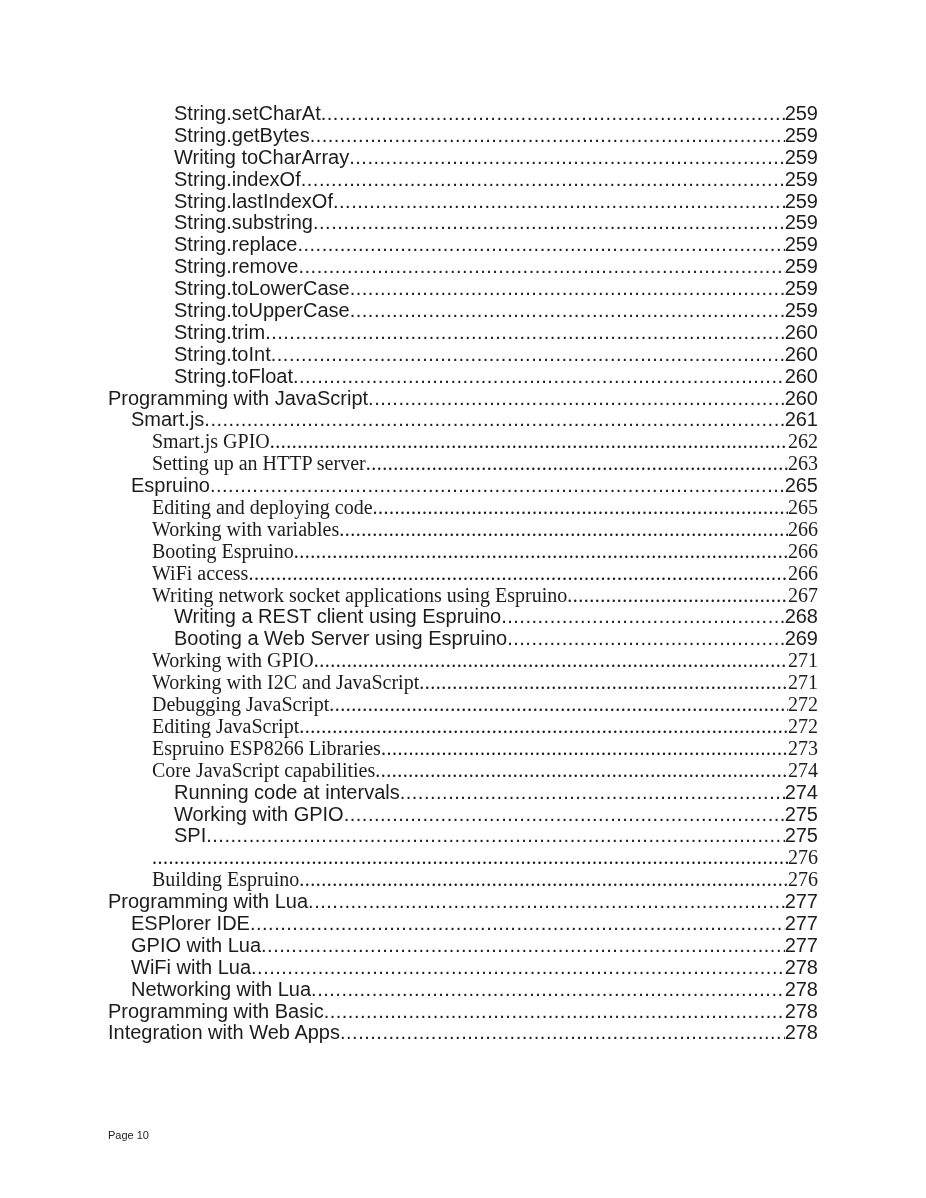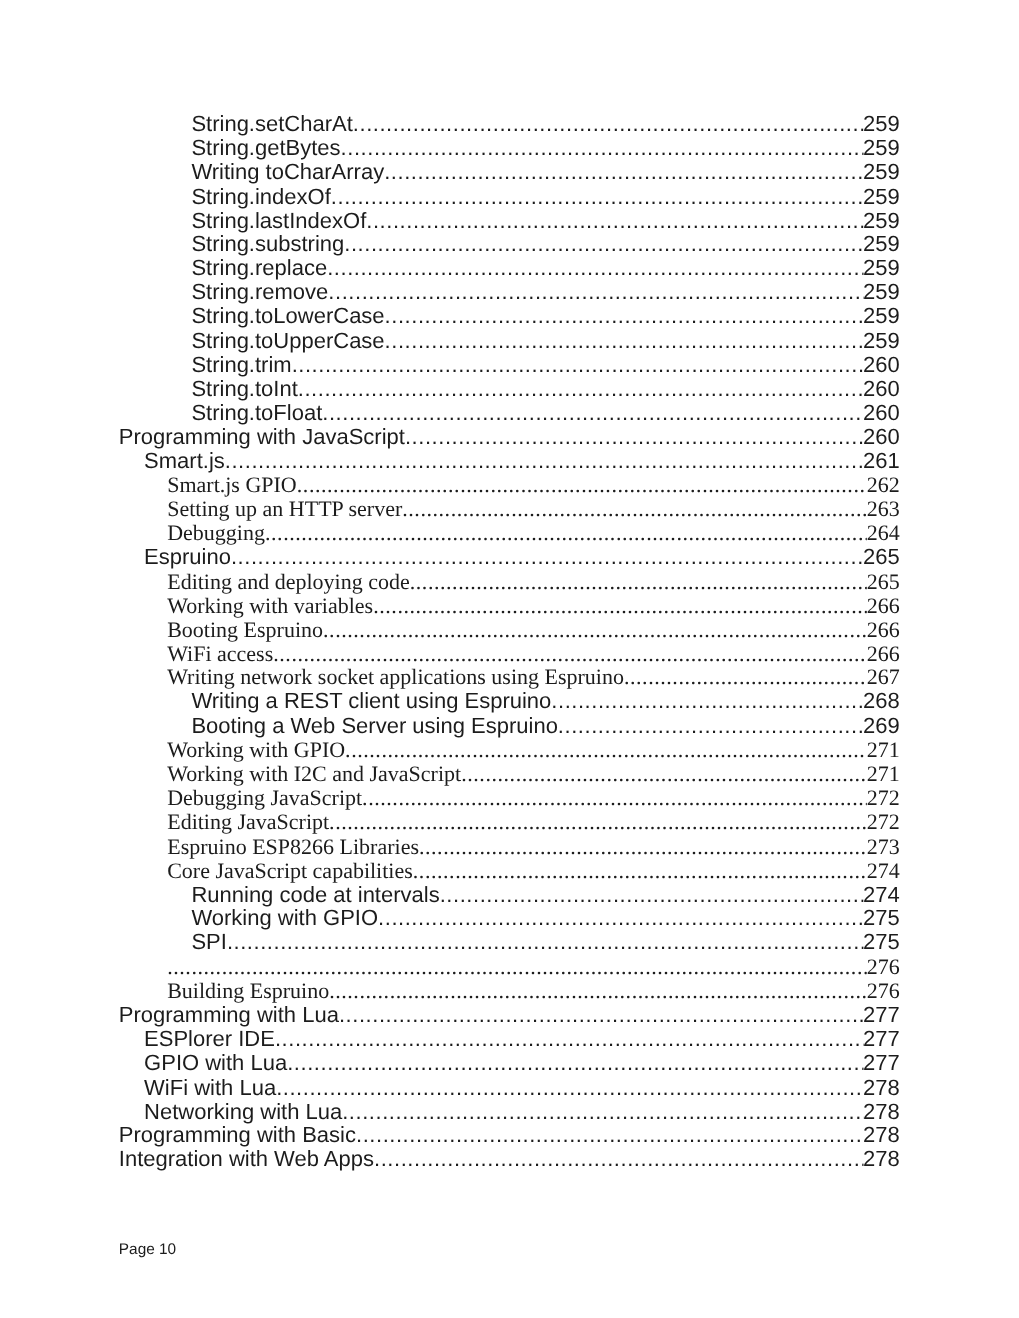--- a/index.html
+++ b/index.html
@@ -49,21 +49,21 @@
     letter-spacing: 0.5px;
   }
   .toc-page {
     flex: 0 0 auto;
     white-space: nowrap;
   }
   .footer {
     position: absolute;
     left: 108px;
     top: 1128px;
-    font-size: 14px;
+    font-size: 11px;
     line-height: 14px;
     color: #1c1c1c;
   }
 </style>
 </head>
 <body>
 
 <div class="page" style="color: rgb(28, 28, 28); background: rgb(255, 255, 255);">
   <div class="toc" id="toc-list">
       <div class="toc-row level-4">
@@ -144,25 +144,20 @@
       <div class="toc-row level-3">
         <span class="toc-label">Smart.js GPIO</span>
         <span class="toc-dots"></span>
         <span class="toc-page">262</span>
       </div>
       <div class="toc-row level-3">
         <span class="toc-label">Setting up an HTTP server</span>
         <span class="toc-dots"></span>
         <span class="toc-page">263</span>
       </div>
-      <div class="toc-row level-3">
-        <span class="toc-label">Debugging</span>
-        <span class="toc-dots"></span>
-        <span class="toc-page">264</span>
-      </div>
       <div class="toc-row level-2">
         <span class="toc-label">Espruino</span>
         <span class="toc-dots"></span>
         <span class="toc-page">265</span>
       </div>
       <div class="toc-row level-3">
         <span class="toc-label">Editing and deploying code</span>
         <span class="toc-dots"></span>
         <span class="toc-page">265</span>
       </div>

